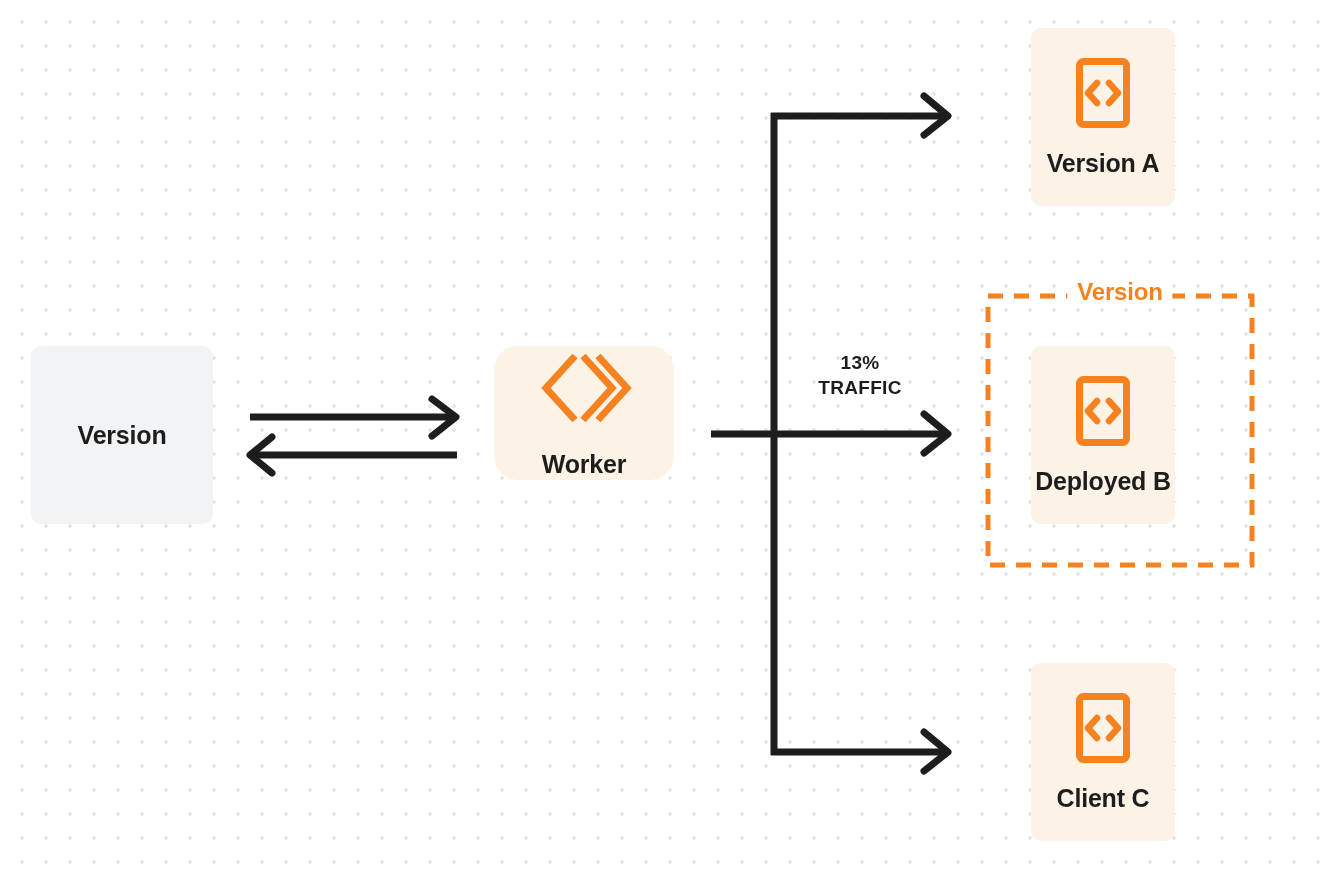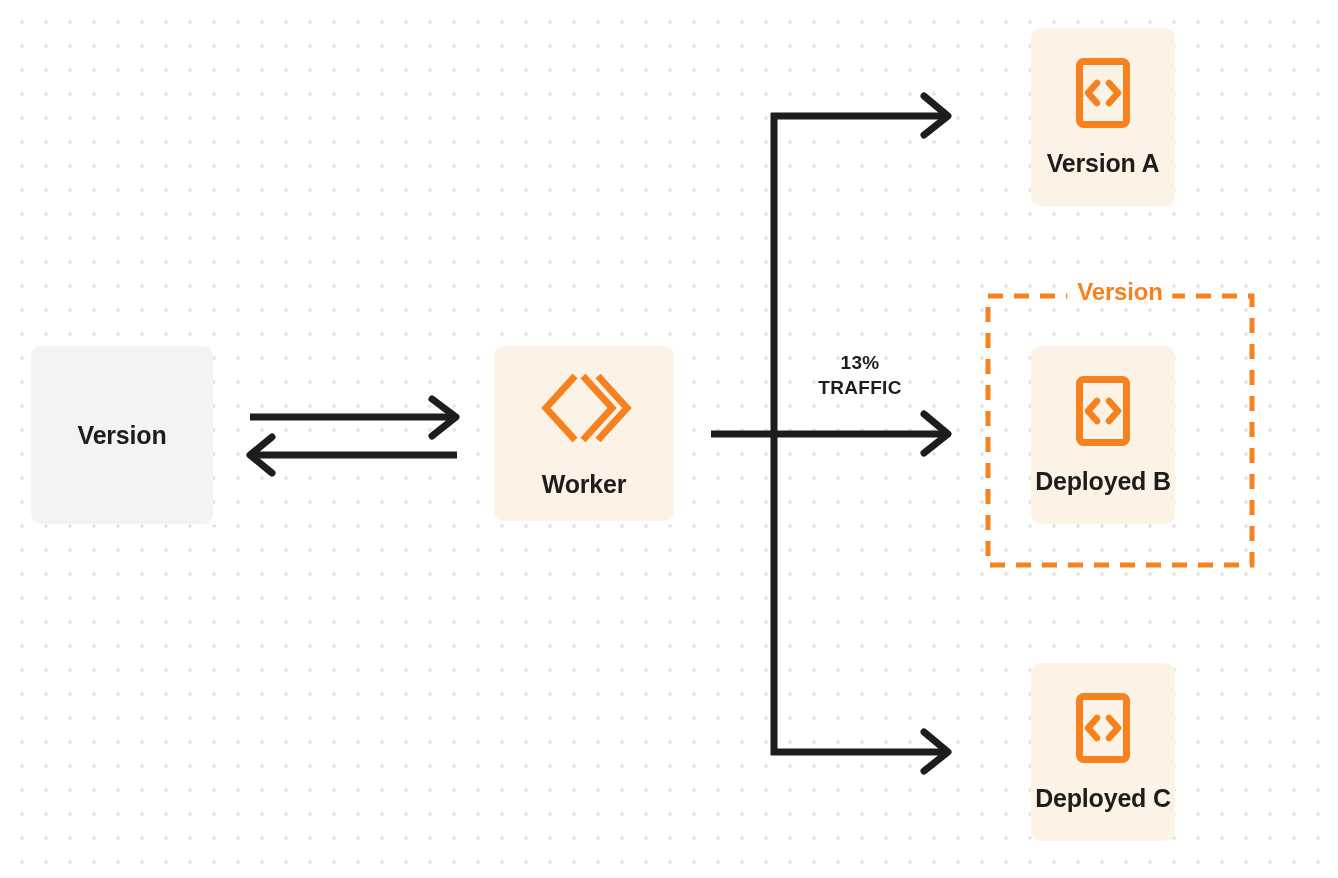--- a/index.html
+++ b/index.html
@@ -41,22 +41,23 @@
     top: 346px;
     width: 182px;
     height: 178px;
     background: #f2f3f4;
   }
   
   #worker-node {
     left: 494px;
     top: 346px;
     width: 180px;
-    height: 175px;
+    height: 134px;
     background: #fdf2e6;
+    border-radius: 24px;
   }
   #worker-node .node-label { margin-top: 22px; }
   .worker-icon { width: 96px; height: 80px; display: block; }
   
   .version-card {
     left: 1031px;
     width: 144px;
     height: 178px;
     background: #fdf2e6;
   }
@@ -196,16 +197,16 @@
     </svg>
     <div class="node-label">Deployed B</div>
   </div>
 
   <div class="node version-card" id="version-c-node">
     <svg class="code-icon" viewBox="0 0 56 72">
       <rect x="4.5" y="4.5" width="47" height="63" rx="4" ry="4" fill="none" stroke="#f6821f" stroke-width="7"></rect>
       <polyline points="22,26 13,36 22,46" fill="none" stroke="#f6821f" stroke-width="6.5" stroke-linecap="round" stroke-linejoin="round"></polyline>
       <polyline points="34,26 43,36 34,46" fill="none" stroke="#f6821f" stroke-width="6.5" stroke-linecap="round" stroke-linejoin="round"></polyline>
     </svg>
-    <div class="node-label">Deployed C</div>
+    <div class="node-label">Client C</div>
   </div>
 
 </div>
 
 </body></html>

